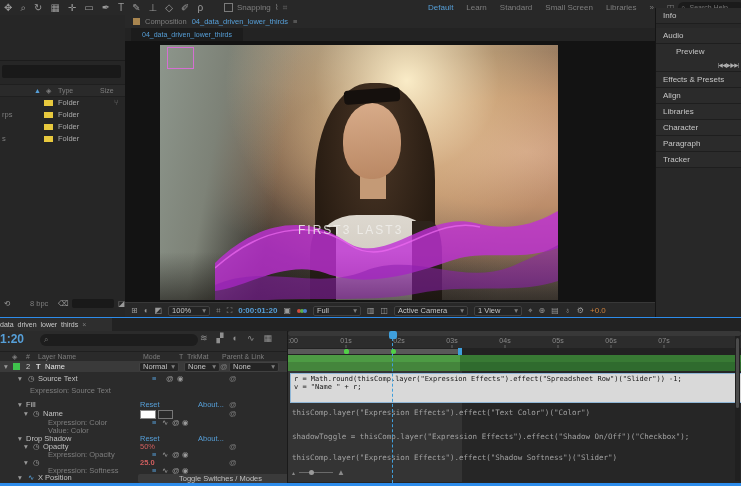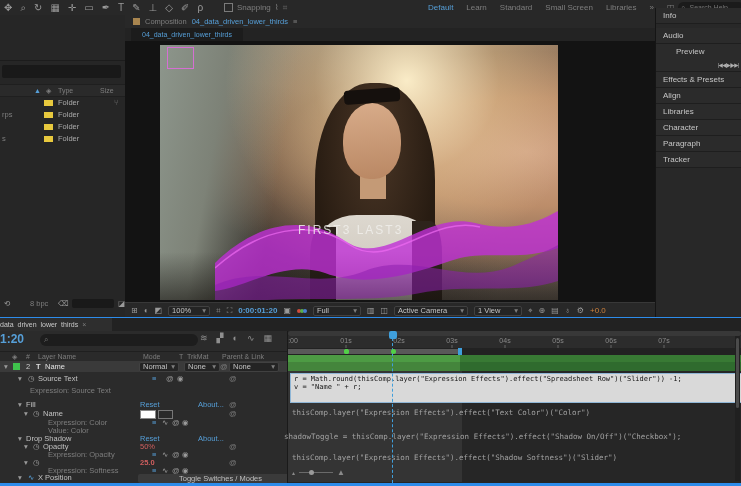--- a/index.html
+++ b/index.html
@@ -375,21 +375,21 @@
     <div class="ab" style="left:288px;top:44px;width:453px;height:9px;background:linear-gradient(90deg,#44853c 0 172px,#2f6b2e 172px);"></div>
 
     <div class="ab" style="left:288px;top:53px;width:174px;height:111px;background:#343434;"></div>
 
     <div class="ab mono" style="left:290px;top:55px;width:445px;height:26px;background:#d9d9d9;border:1px solid #8fb6d6;padding:1px 3px;font-size:7px;line-height:8px;color:#141414;white-space:nowrap;overflow:hidden;">
       <div>r = Math.round(thisComp.layer("Expression Effects").effect("Spreadsheet Row")("Slider")) -1;</div>
       <div>v = "Name " + r;</div>
     </div>
 
     <div class="ab codeline mono" style="left:292px;top:90px;">thisComp.layer("Expression Effects").effect("Text Color")("Color")</div>
-    <div class="ab codeline mono" style="left:284px;top:114px;">shadowToggle = thisComp.layer("Expression Effects").effect("Shadow On/Off")("Checkbox");</div>
+    <div class="ab codeline mono" style="left:292px;top:114px;">shadowToggle = thisComp.layer("Expression Effects").effect("Shadow On/Off")("Checkbox");</div>
     <div class="ab codeline mono" style="left:292px;top:135px;">thisComp.layer("Expression Effects").effect("Shadow Softness")("Slider")</div>
 
     <div class="ab flex" style="left:292px;top:150px;gap:4px;font-size:6px;color:#8a8a8a;">
       <span>▴</span>
       <span style="display:inline-block;width:34px;height:1px;background:#6a6a6a;position:relative;">
           <span style="position:absolute;left:10px;top:-2px;width:5px;height:5px;border-radius:50%;background:#9a9a9a;"></span>
         </span>
       <span style="font-size:8px;">▲</span>
     </div>
 

